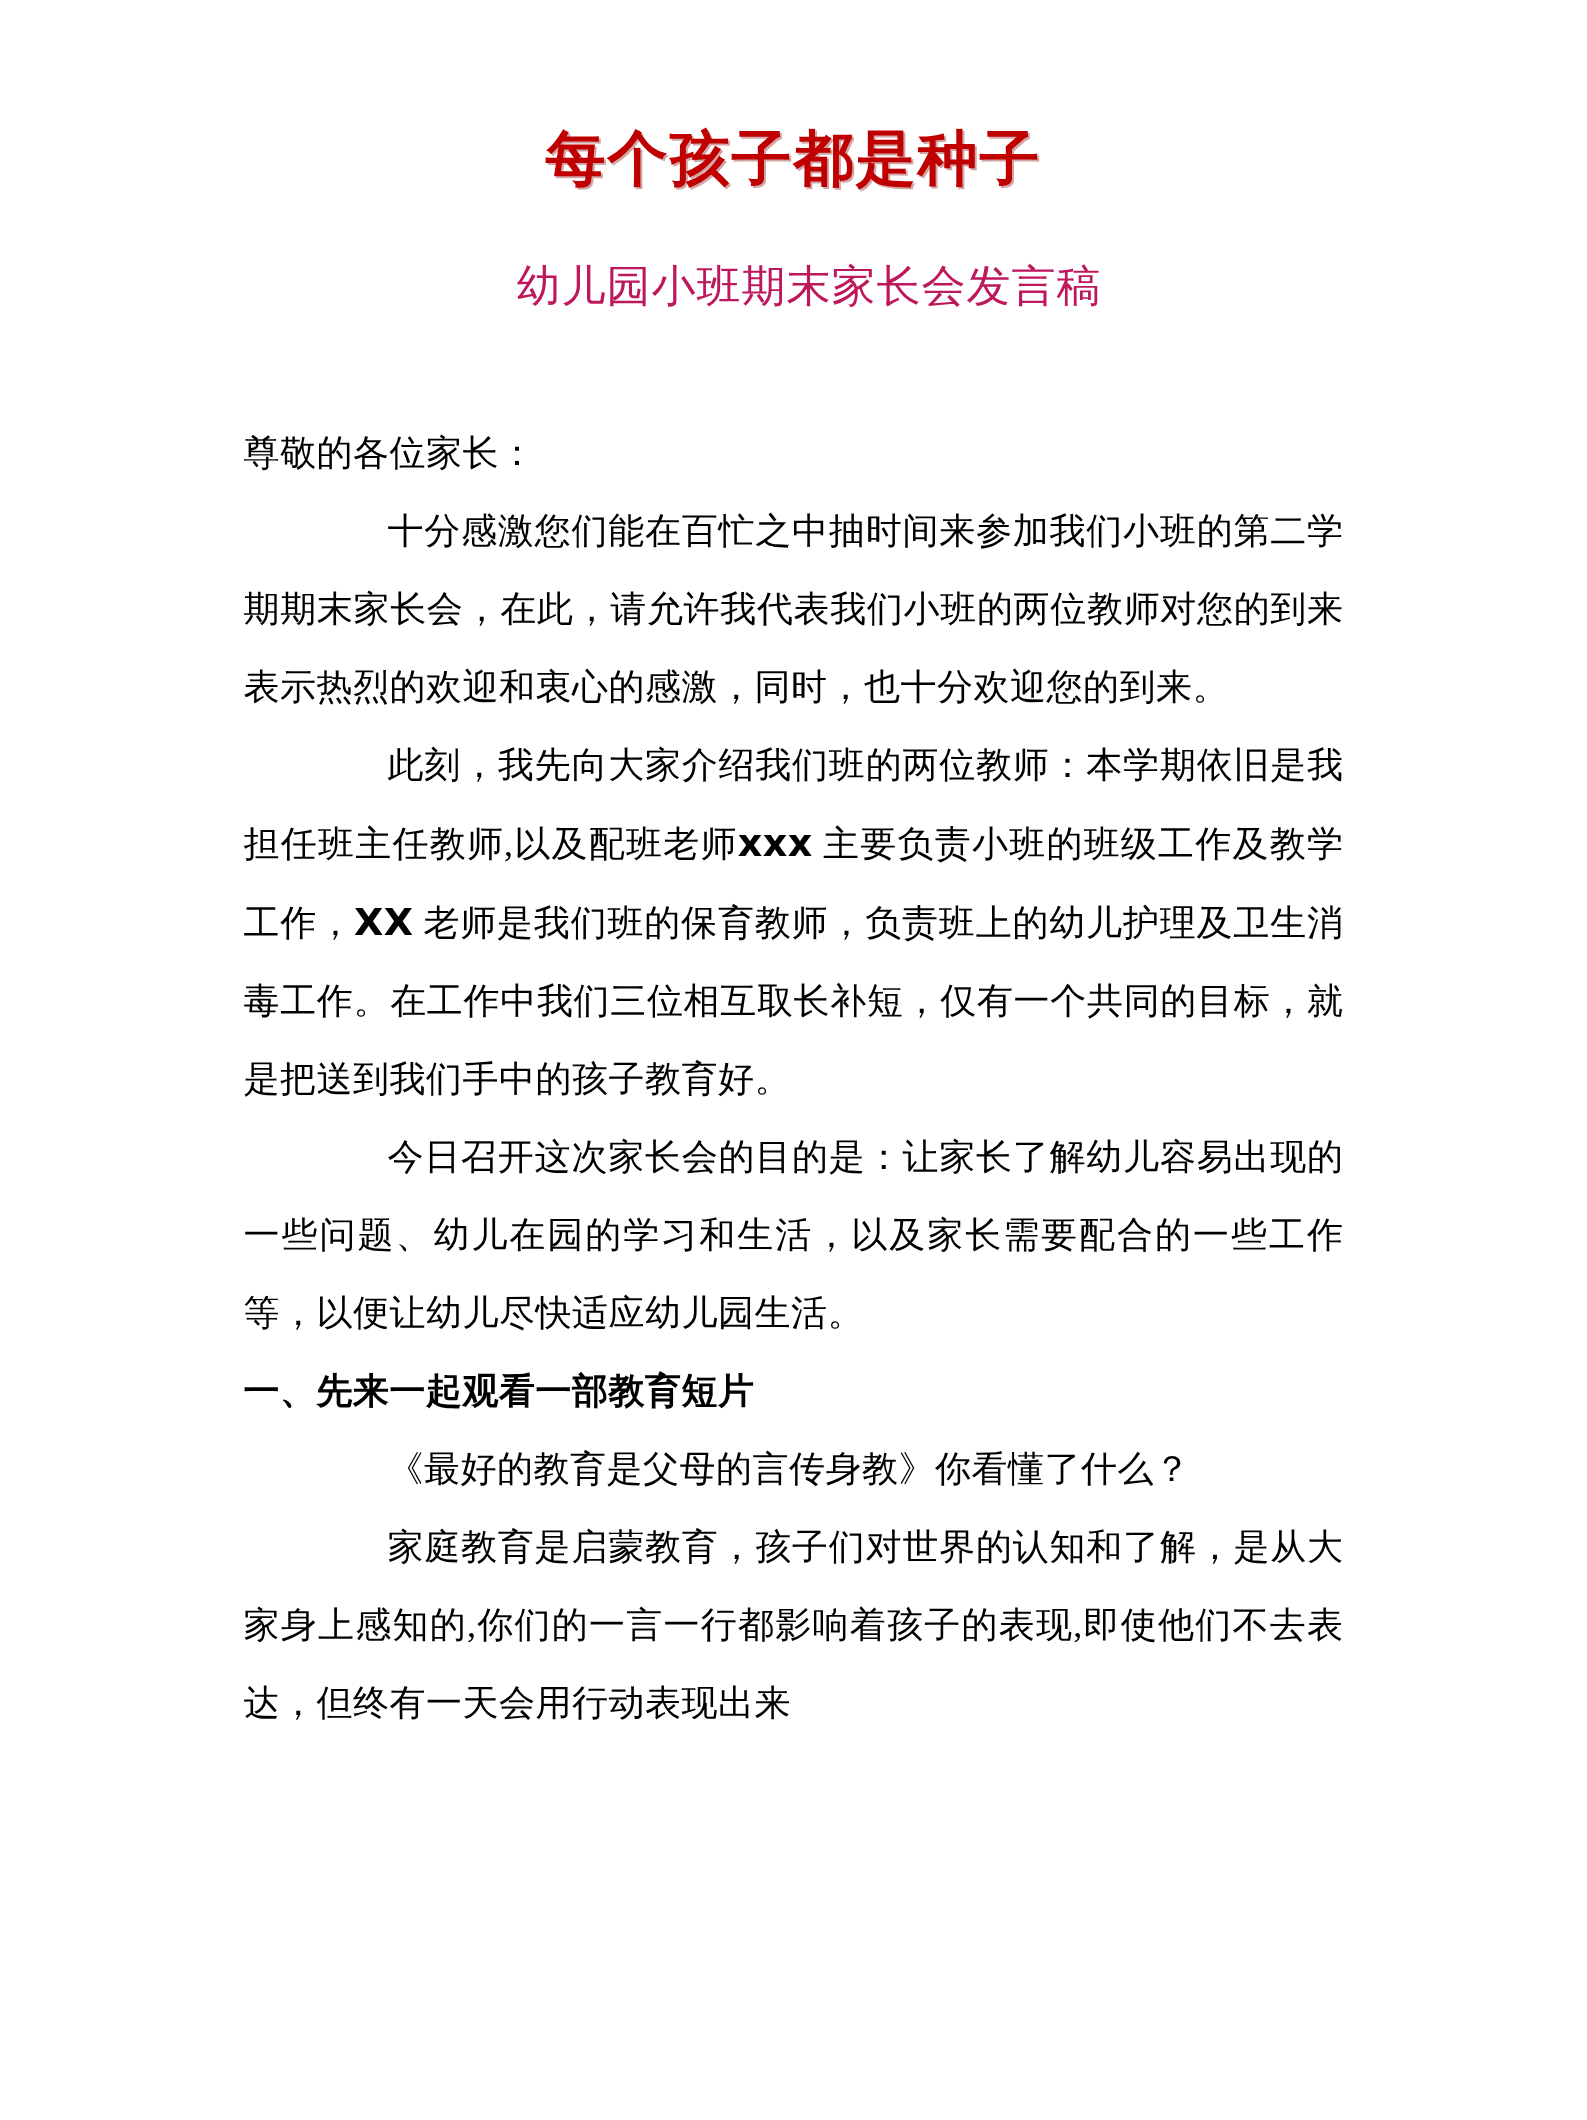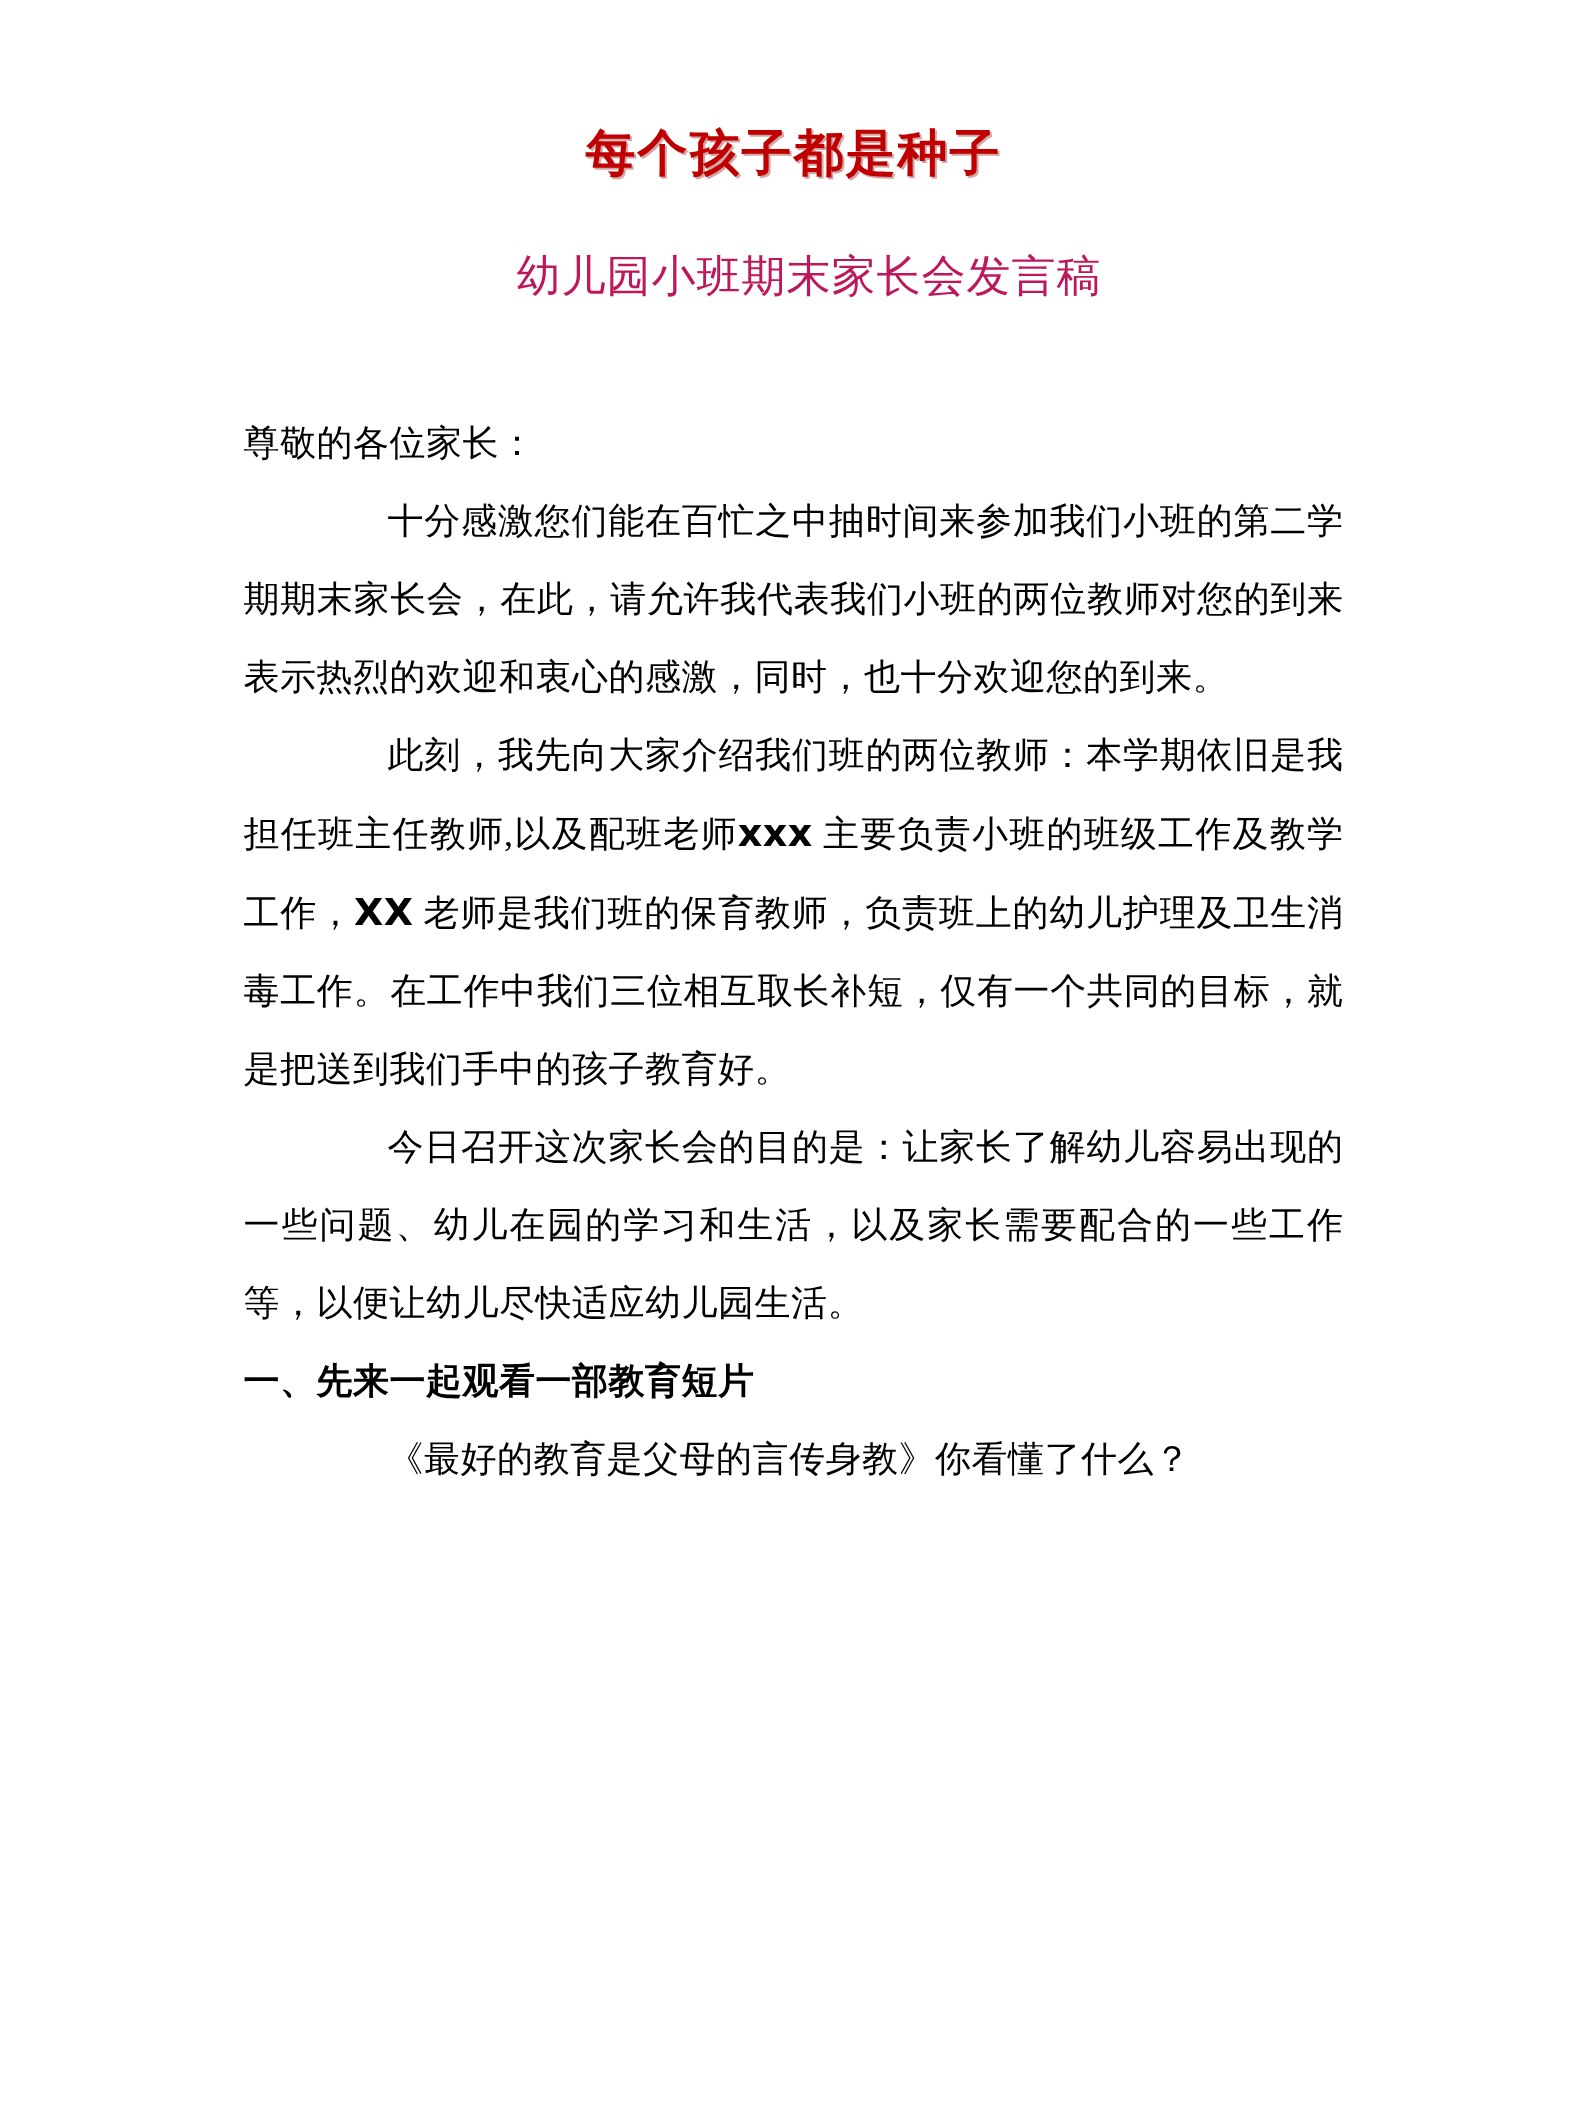--- a/index.html
+++ b/index.html
@@ -22,21 +22,21 @@
     box-sizing: border-box;
     padding: 0;
   }
   .title-block {
     padding-top: 128px;
     text-align: center;
   }
   .doc-title {
     font-family: "DejaVu Sans", "Liberation Sans", sans-serif;
     font-weight: bold;
-    font-size: 50px;
+    font-size: 60px;
     line-height: 1.0;
     color: #C00000;
     letter-spacing: 2px;
     margin: 0;
     text-shadow: 2px 2px 0 rgba(120,0,0,0.35);
   }
   .doc-subtitle {
     font-family: "DejaVu Sans", "Liberation Sans", sans-serif;
     font-weight: normal;
     font-size: 44px;
@@ -102,15 +102,16 @@
     <p class="para indent2">十分感激您们能在百忙之中抽时间来参加我们小班的第二学期期末家长会，在此，请允许我代表我们小班的两位教师对您的到来表示热烈的欢迎和衷心的感激，同时，也十分欢迎您的到来。</p>
 
     <p class="para indent2"><span>此刻，我先向大家介绍我们班的两位教师：本学期依旧是我担任班主任教师,以及配班老师</span><span class="b">xxx</span><span> 主要负责小班的班级工作及教学工作，</span><span class="b">XX</span><span> 老师是我们班的保育教师，负责班上的幼儿护理及卫生消毒工作。在工作中我们三位相互取长补短，仅有一个共同的目标，就是把送到我们手中的孩子教育好。</span></p>
 
     <p class="para indent2">今日召开这次家长会的目的是：让家长了解幼儿容易出现的一些问题、幼儿在园的学习和生活，以及家长需要配合的一些工作等，以便让幼儿尽快适应幼儿园生活。</p>
 
     <p class="para heading">一、先来一起观看一部教育短片</p>
 
     <p class="para heading-sub">《最好的教育是父母的言传身教》你看懂了什么？</p>
 
+    <p class="para indent2">家庭教育是启蒙教育，孩子们对世界的认知和了解，是从大家身上感知的,你们的一言一行都影响着孩子的表现,即使他们不去表达，但终有一天会用行动表现出来</p>
 
   </div>
 </div>
 
 </body></html>

